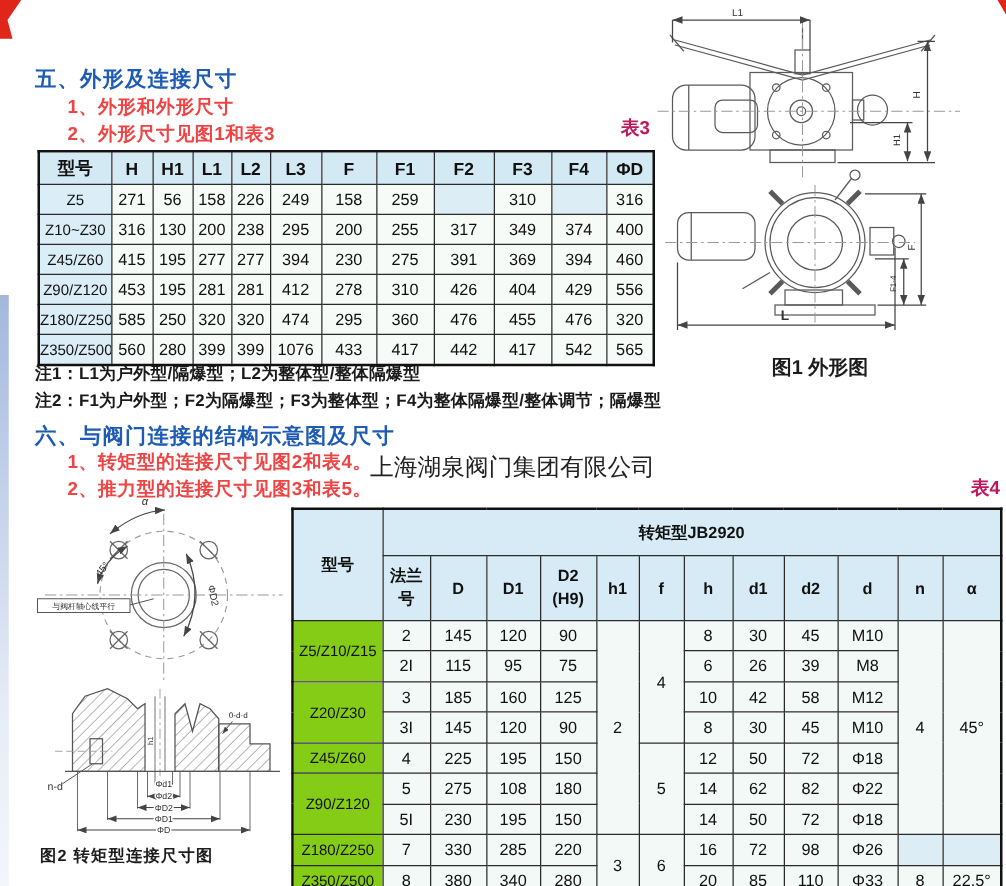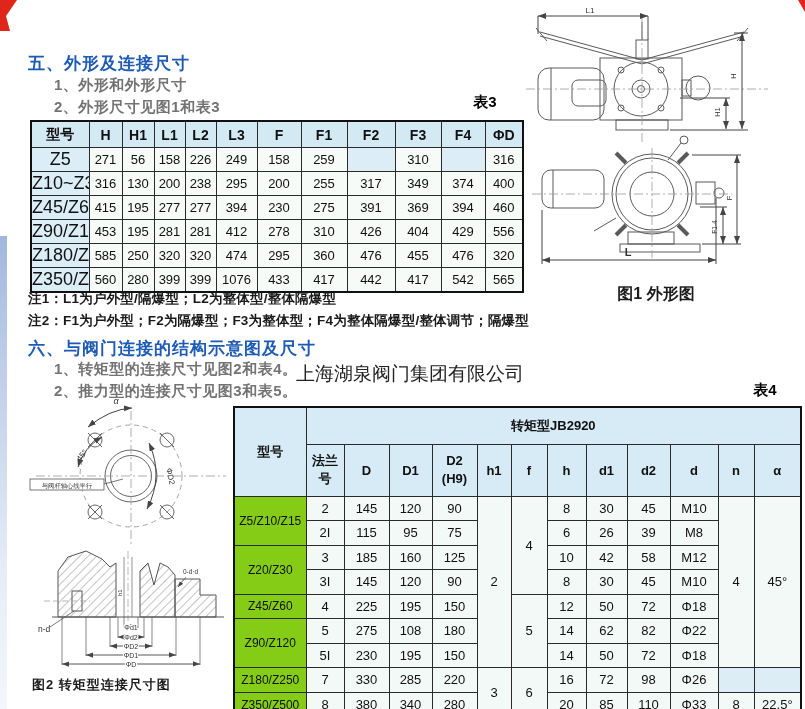--- a/index.html
+++ b/index.html
@@ -1,32 +1,32 @@
 <!DOCTYPE html>
 <html><head>
 <meta charset="utf-8">
 <style>
   html,body{margin:0;padding:0;background:#888;}
   .page{position:relative;width:805px;height:709px;background:#ffffff;overflow:hidden;
         font-family:"Liberation Sans","DejaVu Sans",sans-serif;color:#111;}
   .abs{position:absolute;}
   .sec-title{font-size:17px;font-weight:bold;color:#1e5bb5;letter-spacing:1px;}
-  .sec-item{font-size:15px;font-weight:bold;color:#737373;letter-spacing:0.5px;}
+  .sec-item{font-size:15px;font-weight:bold;color:#ef4444;letter-spacing:0.5px;}
   .note{font-size:13.5px;font-weight:bold;color:#1a1a1a;letter-spacing:0.2px;}
-  .tbl-label{font-size:15px;font-weight:bold;color:#000000;text-align:center;}
+  .tbl-label{font-size:15px;font-weight:bold;color:#be185d;text-align:right;}
   .company{font-family:"Liberation Serif","DejaVu Serif",serif;font-size:19px;color:#222;letter-spacing:0px;white-space:nowrap;}
   .caption{font-weight:bold;color:#1c1c1c;white-space:nowrap;}
 
   table{border-collapse:collapse;position:absolute;table-layout:fixed;background:#fff;}
   td,th{border:1px solid #2a2a2a;text-align:center;vertical-align:middle;padding:0;overflow:hidden;
         font-weight:normal;white-space:nowrap;}
   #t3{left:30px;top:120px;width:492px;border:2px solid #111;}
   #t3 th{background:#d3e9f4;font-size:14px;font-weight:bold;height:25px;}
   #t3 td{background:#f7fbf8;font-size:13px;height:23px;}
-  #t3 td.mc{background:#dbeef7;font-size:18px;}
+  #t3 td.mc{background:#dbeef7;font-size:12px;}
   #t3 td.bk{background:#dcedf6;}
   #t4{left:233px;top:406px;width:567px;border:2px solid #111;}
   #t4 th{background:#d6ebf5;font-size:13px;font-weight:bold;}
   #t4 td{background:#f3f9f6;font-size:13px;}
   #t4 td.mc{background:#84cc16;font-size:12px;}
   #t4 td.bk{background:#dcedf6;}
   .edge-strip{left:0;top:236px;width:7px;height:473px;
       background:linear-gradient(180deg,#a3b7dd 0%,#bccbe8 25%,#e6ecf7 70%,#f3f6fb 100%);}
   svg text{font-family:"Liberation Sans","DejaVu Sans",sans-serif;fill:#333;}
   svg .wbg{stroke:#ffffff;stroke-width:2.5px;paint-order:stroke;fill:#333;}

